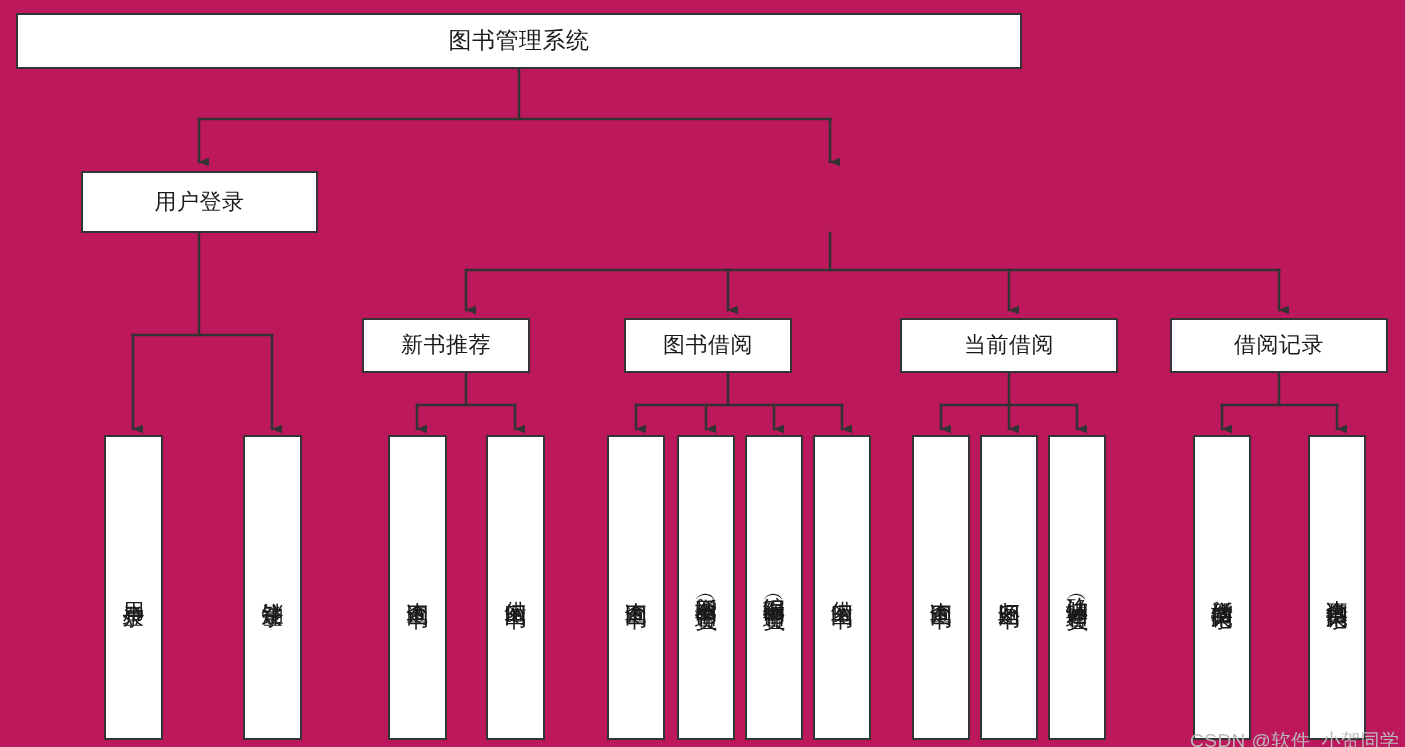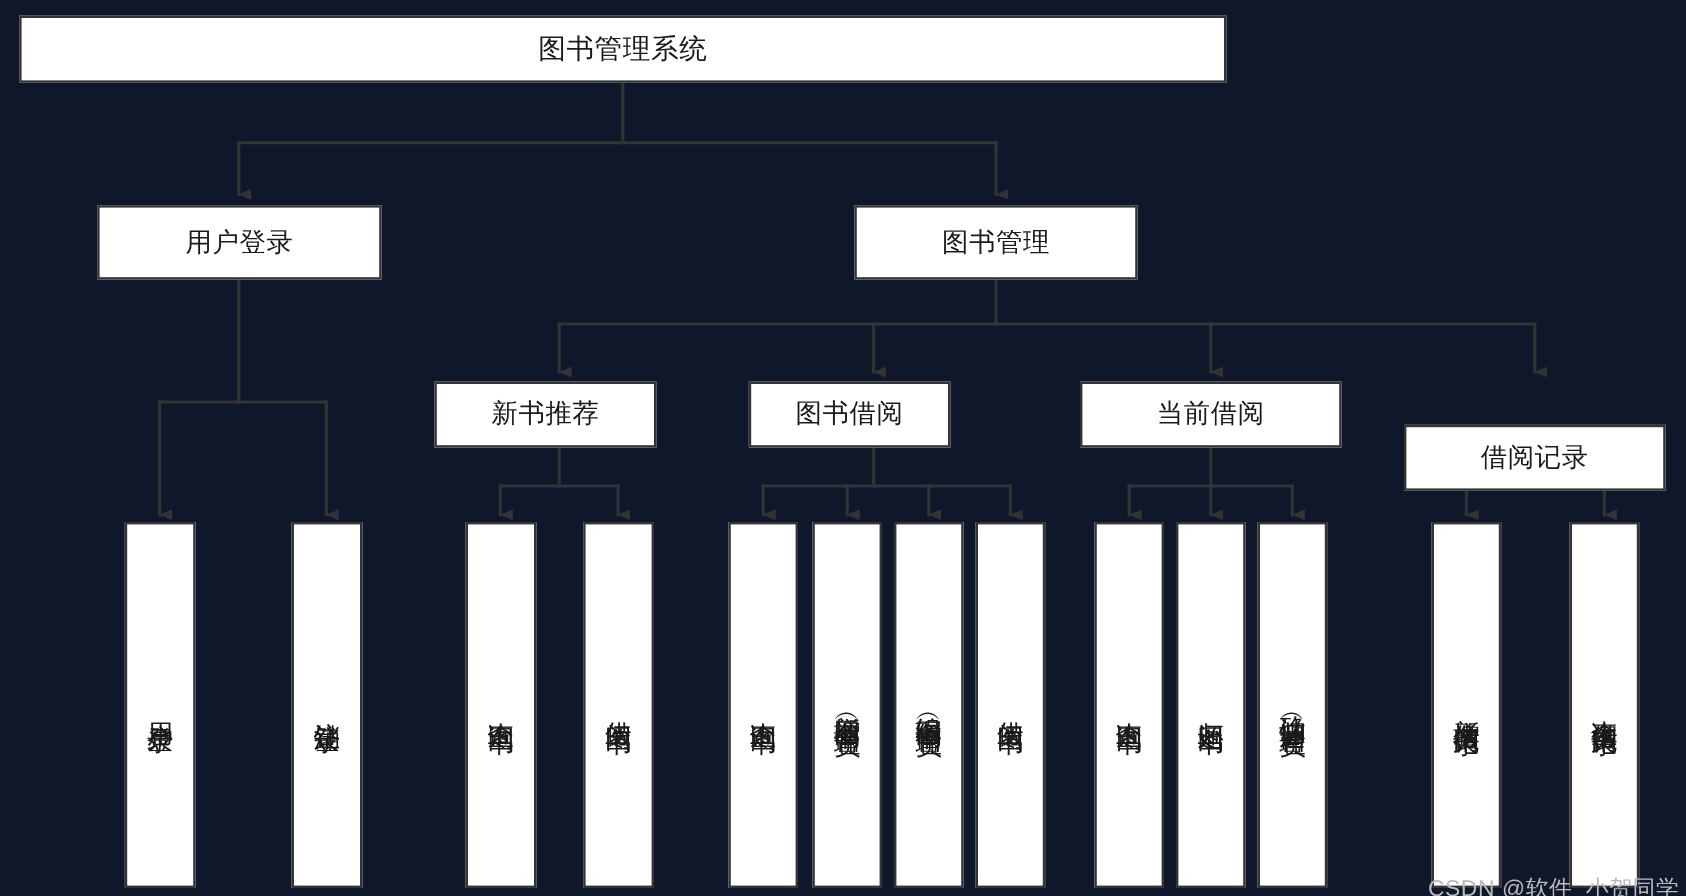--- a/index.html
+++ b/index.html
@@ -8,21 +8,21 @@
     padding: 0;
     background: #ffffff;
   }
   body {
     font-family: "Liberation Sans", "DejaVu Sans", sans-serif;
   }
   #diagram-root {
     position: relative;
     width: 1405px;
     height: 747px;
-    background: #0f172a;
+    background: #be185d;
     overflow: hidden;
   }
   #diagram-svg {
     position: absolute;
     left: 0;
     top: 0;
     width: 1405px;
     height: 747px;
     display: block;
   }
@@ -128,34 +128,31 @@
     </g>
   </svg>
 
   <div class="node horiz root" style="left:16px; top:13px; width:1006px; height:56px;">
     <span class="node-label">图书管理系统</span>
   </div>
 
   <div class="node horiz" style="left:81px; top:171px; width:237px; height:62px;">
     <span class="node-label">用户登录</span>
   </div>
-  <div class="node horiz" style="left:712px; top:171px; width:236px; height:62px;">
-    <span class="node-label">图书管理</span>
-  </div>
-
-  <div class="node horiz" style="left:362px; top:318px; width:185px; height:55px;">
+
+  <div class="node horiz" style="left:362px; top:318px; width:168px; height:55px;">
     <span class="node-label">新书推荐</span>
   </div>
   <div class="node horiz" style="left:624px; top:318px; width:168px; height:55px;">
     <span class="node-label">图书借阅</span>
   </div>
   <div class="node horiz" style="left:900px; top:318px; width:218px; height:55px;">
     <span class="node-label">当前借阅</span>
   </div>
-  <div class="node horiz" style="left:1170px; top:318px; width:218px; height:55px;margin-top:36px;">
+  <div class="node horiz" style="left:1170px; top:318px; width:218px; height:55px;">
     <span class="node-label">借阅记录</span>
   </div>
 
   <div class="node vert" style="left:104px; top:435px; width:59px; height:305px;">
     <span class="node-label">用户登录</span>
   </div>
   <div class="node vert" style="left:243px; top:435px; width:59px; height:305px;">
     <span class="node-label">注销登录</span>
   </div>
 

